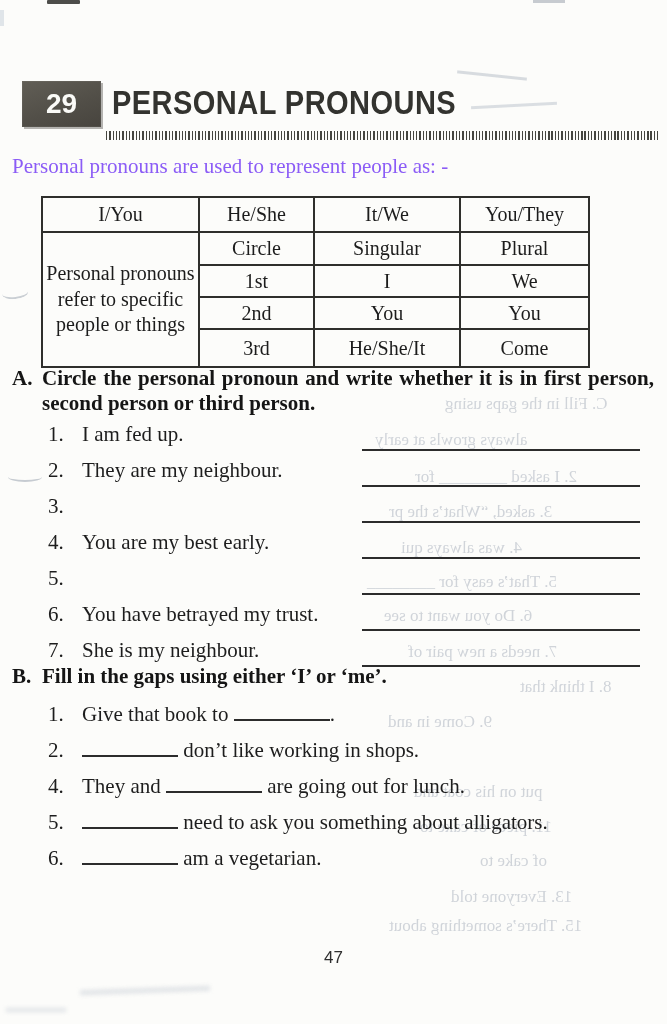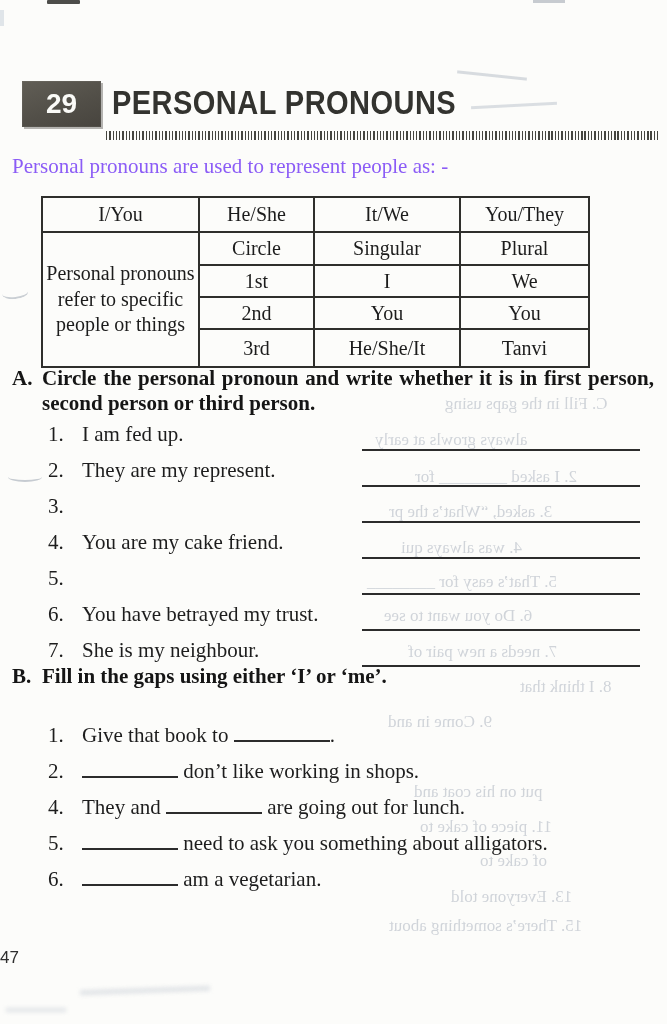--- a/index.html
+++ b/index.html
@@ -35,26 +35,26 @@
   #secA{top:366px;}
   #secB{top:664px;}
   .sec-head{display:flex;font-weight:bold;font-size:21px;color:#151515;}
   .sec-label{width:30px;flex:none;}
   .sec-text{width:612px;line-height:25px;}
   #secA .sec-text{text-align:justify;}
   .a-list{margin-top:6px;}
   .a-item{display:flex;align-items:baseline;height:36px;padding-left:36px;font-size:21px;}
   .item-num{width:34px;flex:none;}
   .ans-line{margin-left:auto;margin-right:17px;width:278px;border-bottom:2px solid #2c2c2c;align-self:flex-end;margin-bottom:7px;}
-  .b-list{margin-top:28px;}
+  .b-list{margin-top:7px;}
   .b-item{height:36px;line-height:36px;padding-left:36px;font-size:21px;white-space:nowrap;}
   .b-item .item-num{display:inline-block;width:34px;}
   .blank{display:inline-block;width:96px;height:15px;border-bottom:2px solid #2c2c2c;}
 
-  .pagenum{position:absolute;top:948px;left:0;right:0;
+  .pagenum{position:absolute;top:948px;left:0;right:0;text-align:center;
     font-family:"Liberation Sans",sans-serif;font-size:17px;color:#2e2e2e;}
 
   
   .ghost{position:absolute;transform:scaleX(-1);font-size:17px;color:#a5adba;opacity:.5;
     white-space:nowrap;filter:blur(.3px);}
   .mark-top-left{position:absolute;left:47px;top:0;width:33px;height:4px;background:#2e2e2a;opacity:.85;border-radius:1px;}
   .mark-top-right{position:absolute;left:533px;top:0;width:32px;height:3px;background:#c7cbd0;}
   .mark-left-edge{position:absolute;left:0;top:10px;width:4px;height:16px;background:#e0e5e9;}
   .squiggle1{position:absolute;left:2px;top:287px;width:26px;height:10px;border-bottom:2px solid #b6bcc4;border-radius:50%;opacity:.7;transform:rotate(-6deg);}
   .squiggle2{position:absolute;left:8px;top:472px;width:34px;height:8px;border-bottom:2px solid #b9bfc7;border-radius:50%;opacity:.8;}
@@ -128,48 +128,48 @@
       <td>We</td>
     </tr>
     <tr class="tr-r3">
       <td>2nd</td>
       <td>You</td>
       <td>You</td>
     </tr>
     <tr class="tr-r4">
       <td>3rd</td>
       <td>He/She/It</td>
-      <td>Tanvi</td>
+      <td>Come</td>
     </tr>
     </tbody>
   </table>
 
   <div class="section" id="secA">
     <div class="sec-head">
       <span class="sec-label">A.</span>
       <span class="sec-text">Circle the personal pronoun and write whether it is in first person, second person or third person.</span>
     </div>
     <div class="a-list">
       <div class="a-item">
         <span class="item-num">1.</span>
         <span class="item-text">I am fed up.</span>
         <span class="ans-line"></span>
       </div>
       <div class="a-item">
         <span class="item-num">2.</span>
-        <span class="item-text">They are my represent.</span>
+        <span class="item-text">They are my neighbour.</span>
         <span class="ans-line"></span>
       </div>
       <div class="a-item">
         <span class="item-num">3.</span>
         <span class="ans-line"></span>
       </div>
       <div class="a-item">
         <span class="item-num">4.</span>
-        <span class="item-text">You are my cake friend.</span>
+        <span class="item-text">You are my best early.</span>
         <span class="ans-line"></span>
       </div>
       <div class="a-item">
         <span class="item-num">5.</span>
         <span class="ans-line"></span>
       </div>
       <div class="a-item">
         <span class="item-num">6.</span>
         <span class="item-text">You have betrayed my trust.</span>
         <span class="ans-line"></span>

